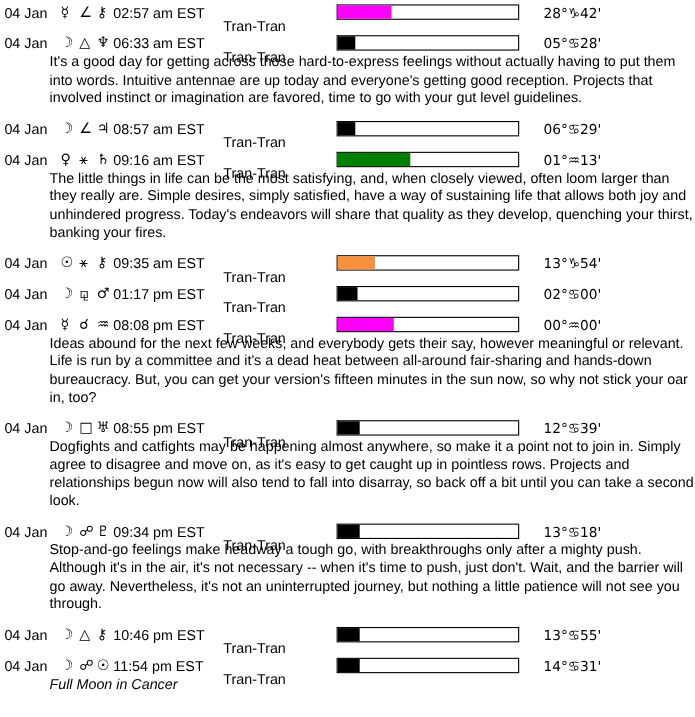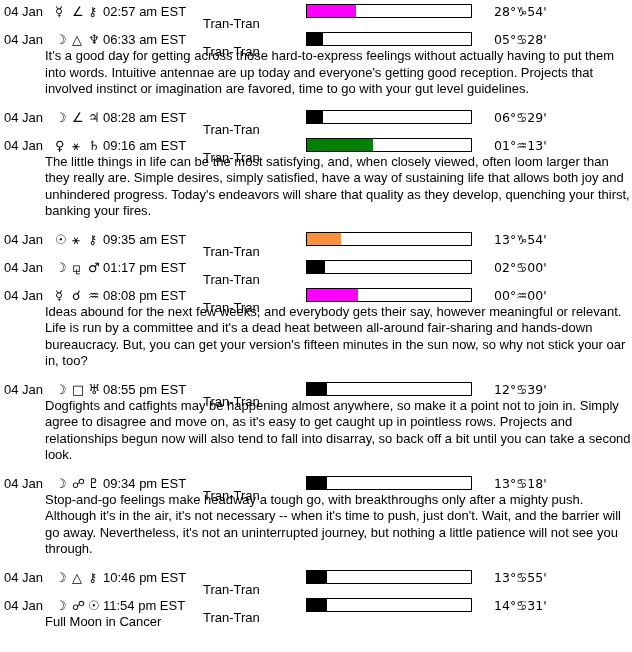--- a/index.html
+++ b/index.html
@@ -23,39 +23,39 @@
     border:1px solid #000;background:#ffffff;
     display:block;
   }
   .c-bar .fill{display:block;height:100%;}
   .c-pos{position:absolute;left:494px;top:0;font-family:"DejaVu Sans",sans-serif;font-size:12.5px;white-space:nowrap;}
   .para{
     margin:0 0 0 45px;width:590px;
     line-height:16.5px;
   }
   .para:empty{display:none;}
-  .note{margin:0 0 0 45px;line-height:16.5px;}
+  .note{margin:0 0 0 45px;line-height:16.5px;font-style:italic;}
   .note:empty{display:none;}
 </style>
 </head>
 <body>
 
 <div class="wrap" id="report">
   <div class="event-block">
     <div class="event-line">
       <span class="c-date">04 Jan</span>
       <span class="g g1">☿</span>
       <span class="g g2">∠</span>
       <span class="g g3">⚷</span>
       <span class="c-time">02:57 am EST</span>
       <span class="c-kind">Tran-Tran</span>
       <span class="c-bar">
         <span class="fill" style="width: 30%; background: rgb(255, 0, 255);"></span>
       </span>
-      <span class="c-pos">28°♑54'</span>
+      <span class="c-pos">28°♑42'</span>
     </div>
 
   </div>
 
   <div class="event-block">
     <div class="event-line">
       <span class="c-date">04 Jan</span>
       <span class="g g1">☽</span>
       <span class="g g2">△</span>
       <span class="g g3">♆</span>
@@ -69,21 +69,21 @@
 
     <div class="para">It's a good day for getting across those hard-to-express feelings without actually having to put them into words. Intuitive antennae are up today and everyone's getting good reception. Projects that involved instinct or imagination are favored, time to go with your gut level guidelines.</div>
   </div>
 
   <div class="event-block">
     <div class="event-line">
       <span class="c-date">04 Jan</span>
       <span class="g g1">☽</span>
       <span class="g g2">∠</span>
       <span class="g g3">♃</span>
-      <span class="c-time">08:28 am EST</span>
+      <span class="c-time">08:57 am EST</span>
       <span class="c-kind">Tran-Tran</span>
       <span class="c-bar">
         <span class="fill" style="width: 10%; background: rgb(0, 0, 0);"></span>
       </span>
       <span class="c-pos">06°♋29'</span>
     </div>
 
   </div>
 
   <div class="event-block">

